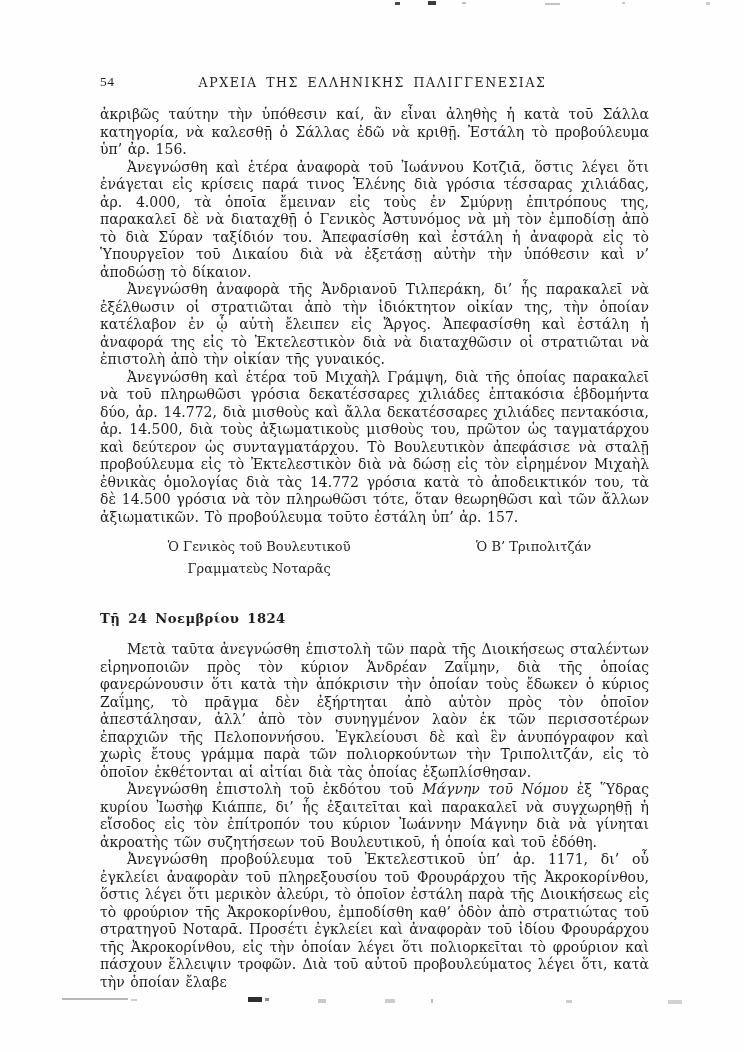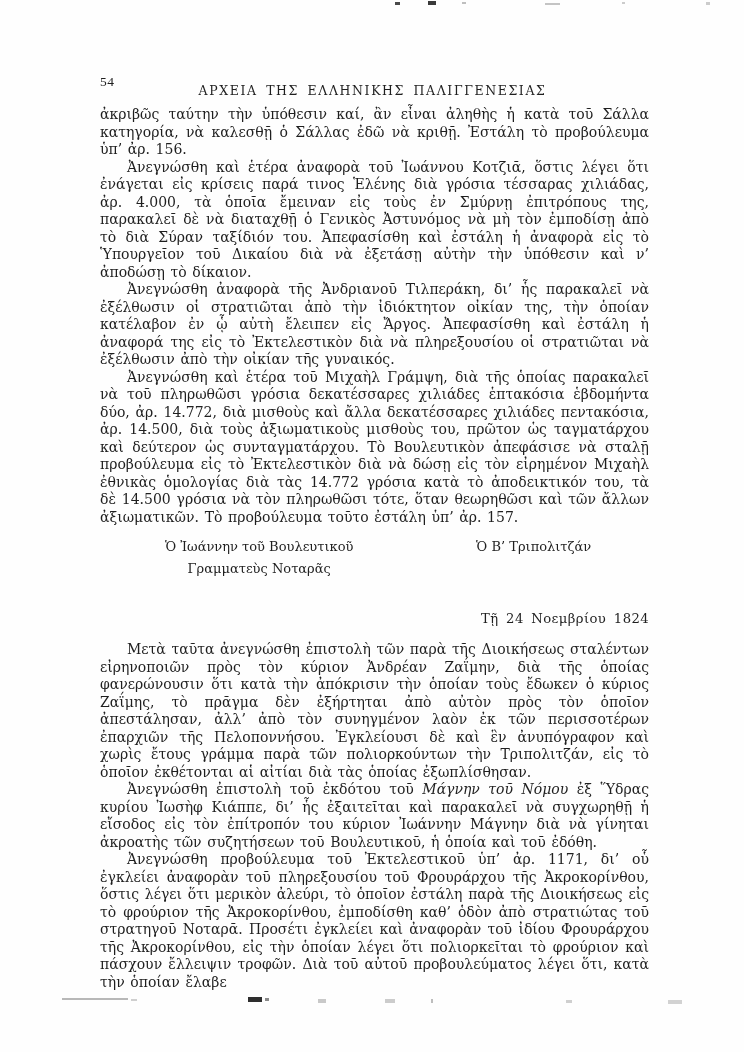--- a/index.html
+++ b/index.html
@@ -29,21 +29,20 @@
     position:absolute; left:0; top:0;
     font-size:13.5px; letter-spacing:0.5px;font-family:Liberation Serif, serif;
   }
   .running-title {
     position:absolute; left:0; right:4px; top:1px;
     text-align:center;
     font-size:12.5px;
     letter-spacing:1.6px;
     word-spacing:3px;
     white-space:nowrap;
-    margin-top:8px;
   }
   .para {
     margin:0;
     font-size:14px;
     line-height:17.5px;
     text-align:justify;
     text-indent:27px;
     word-spacing:1.2px;
   }
   .para.no-indent { text-indent:0; }
@@ -51,26 +50,27 @@
   .signatures {
     display:flex;
     margin-top:10px;
     margin-bottom:0;
   }
   .sig-col { text-align:center; font-size:13px; line-height:22px; }
   .sig-left  { width:58%; }
   .sig-right { width:42%; }
   .sig-role, .sig-name { display:block; }
   .date-heading {
-    text-align:right;
+    text-align:left;
     font-size:13.2px;
     word-spacing:3px;
     letter-spacing:0.4px;
     margin-top:31px;
     margin-bottom:15px;
+    font-weight:bold;
   }
   .artifact { position:absolute; }
   
   .a1 { left:395px; top:2px;  width:5px;  height:3px; background:#4a4a4a; }
   .a2 { left:428px; top:1px;  width:8px;  height:4px; background:#3a3a3a; }
   .a3 { left:462px; top:2px;  width:4px;  height:2px; background:#bfbfbf; }
   .a4 { left:545px; top:3px;  width:15px; height:2px; background:#c4c4c4; }
   .a5 { left:622px; top:2px;  width:3px;  height:2px; background:#cccccc; }
   .a6 { left:706px; top:2px;  width:4px;  height:3px; background:#cccccc; }
   
@@ -99,27 +99,27 @@
   <div class="content">
 
     <div class="running-head">
       <span class="page-number">54</span>
       <span class="running-title">ΑΡΧΕΙΑ ΤΗΣ ΕΛΛΗΝΙΚΗΣ ΠΑΛΙΓΓΕΝΕΣΙΑΣ</span>
     </div>
 
     <div>
         <p class="para no-indent"><span>ἀκριβῶς ταύτην τὴν ὑπόθεσιν καί, ἂν εἶναι ἀληθὴς ἡ κατὰ τοῦ Σάλλα κατηγορία, νὰ καλεσθῇ ὁ Σάλλας ἐδῶ νὰ κριθῇ. Ἐστάλη τὸ προβούλευμα ὑπ’ ἀρ. 156.</span></p>
         <p class="para"><span>Ἀνεγνώσθη καὶ ἑτέρα ἀναφορὰ τοῦ Ἰωάννου Κοτζιᾶ, ὅστις λέγει ὅτι ἐνάγεται εἰς κρίσεις παρά τινος Ἑλένης διὰ γρόσια τέσσαρας χιλιάδας, ἀρ. 4.000, τὰ ὁποῖα ἔμειναν εἰς τοὺς ἐν Σμύρνῃ ἐπιτρόπους της, παρακαλεῖ δὲ νὰ διαταχθῇ ὁ Γενικὸς Ἀστυνόμος νὰ μὴ τὸν ἐμποδίσῃ ἀπὸ τὸ διὰ Σύραν ταξίδιόν του. Ἀπεφασίσθη καὶ ἐστάλη ἡ ἀναφορὰ εἰς τὸ Ὑπουργεῖον τοῦ Δικαίου διὰ νὰ ἐξετάσῃ αὐτὴν τὴν ὑπόθεσιν καὶ ν’ ἀποδώσῃ τὸ δίκαιον.</span></p>
-        <p class="para"><span>Ἀνεγνώσθη ἀναφορὰ τῆς Ἀνδριανοῦ Τιλπεράκη, δι’ ἧς παρακαλεῖ νὰ ἐξέλθωσιν οἱ στρατιῶται ἀπὸ τὴν ἰδιόκτητον οἰκίαν της, τὴν ὁποίαν κατέλαβον ἐν ᾧ αὐτὴ ἔλειπεν εἰς Ἄργος. Ἀπεφασίσθη καὶ ἐστάλη ἡ ἀναφορά της εἰς τὸ Ἐκτελεστικὸν διὰ νὰ πληρεξουσίου οἱ στρατιῶται νὰ ἐξέλθωσιν ἀπὸ τὴν οἰκίαν τῆς γυναικός.</span></p>
+        <p class="para"><span>Ἀνεγνώσθη ἀναφορὰ τῆς Ἀνδριανοῦ Τιλπεράκη, δι’ ἧς παρακαλεῖ νὰ ἐξέλθωσιν οἱ στρατιῶται ἀπὸ τὴν ἰδιόκτητον οἰκίαν της, τὴν ὁποίαν κατέλαβον ἐν ᾧ αὐτὴ ἔλειπεν εἰς Ἄργος. Ἀπεφασίσθη καὶ ἐστάλη ἡ ἀναφορά της εἰς τὸ Ἐκτελεστικὸν διὰ νὰ διαταχθῶσιν οἱ στρατιῶται νὰ ἐπιστολὴ ἀπὸ τὴν οἰκίαν τῆς γυναικός.</span></p>
         <p class="para"><span>Ἀνεγνώσθη καὶ ἑτέρα τοῦ Μιχαὴλ Γράμψη, διὰ τῆς ὁποίας παρακαλεῖ νὰ τοῦ πληρωθῶσι γρόσια δεκατέσσαρες χιλιάδες ἑπτακόσια ἑβδομήντα δύο, ἀρ. 14.772, διὰ μισθοὺς καὶ ἄλλα δεκατέσσαρες χιλιάδες πεντακόσια, ἀρ. 14.500, διὰ τοὺς ἀξιωματικοὺς μισθοὺς του, πρῶτον ὡς ταγματάρχου καὶ δεύτερον ὡς συνταγματάρχου. Τὸ Βουλευτικὸν ἀπεφάσισε νὰ σταλῇ προβούλευμα εἰς τὸ Ἐκτελεστικὸν διὰ νὰ δώσῃ εἰς τὸν εἰρημένον Μιχαὴλ ἐθνικὰς ὁμολογίας διὰ τὰς 14.772 γρόσια κατὰ τὸ ἀποδεικτικόν του, τὰ δὲ 14.500 γρόσια νὰ τὸν πληρωθῶσι τότε, ὅταν θεωρηθῶσι καὶ τῶν ἄλλων ἀξιωματικῶν. Τὸ προβούλευμα τοῦτο ἐστάλη ὑπ’ ἀρ. 157.</span></p>
       </div>
 
     <div class="signatures">
       <div class="sig-col sig-left">
-        <span class="sig-role">Ὁ Ἰωάννην τοῦ Βουλευτικοῦ</span>
+        <span class="sig-role">Ὁ Γενικὸς τοῦ Βουλευτικοῦ</span>
         <span class="sig-name">Γραμματεὺς Νοταρᾶς</span>
       </div>
       <div class="sig-col sig-right">
         <span class="sig-role">Ὁ Β’ Τριπολιτζάν</span>
       </div>
     </div>
 
     <div class="date-heading">Τῇ 24 Νοεμβρίου 1824</div>
 
     <div>

